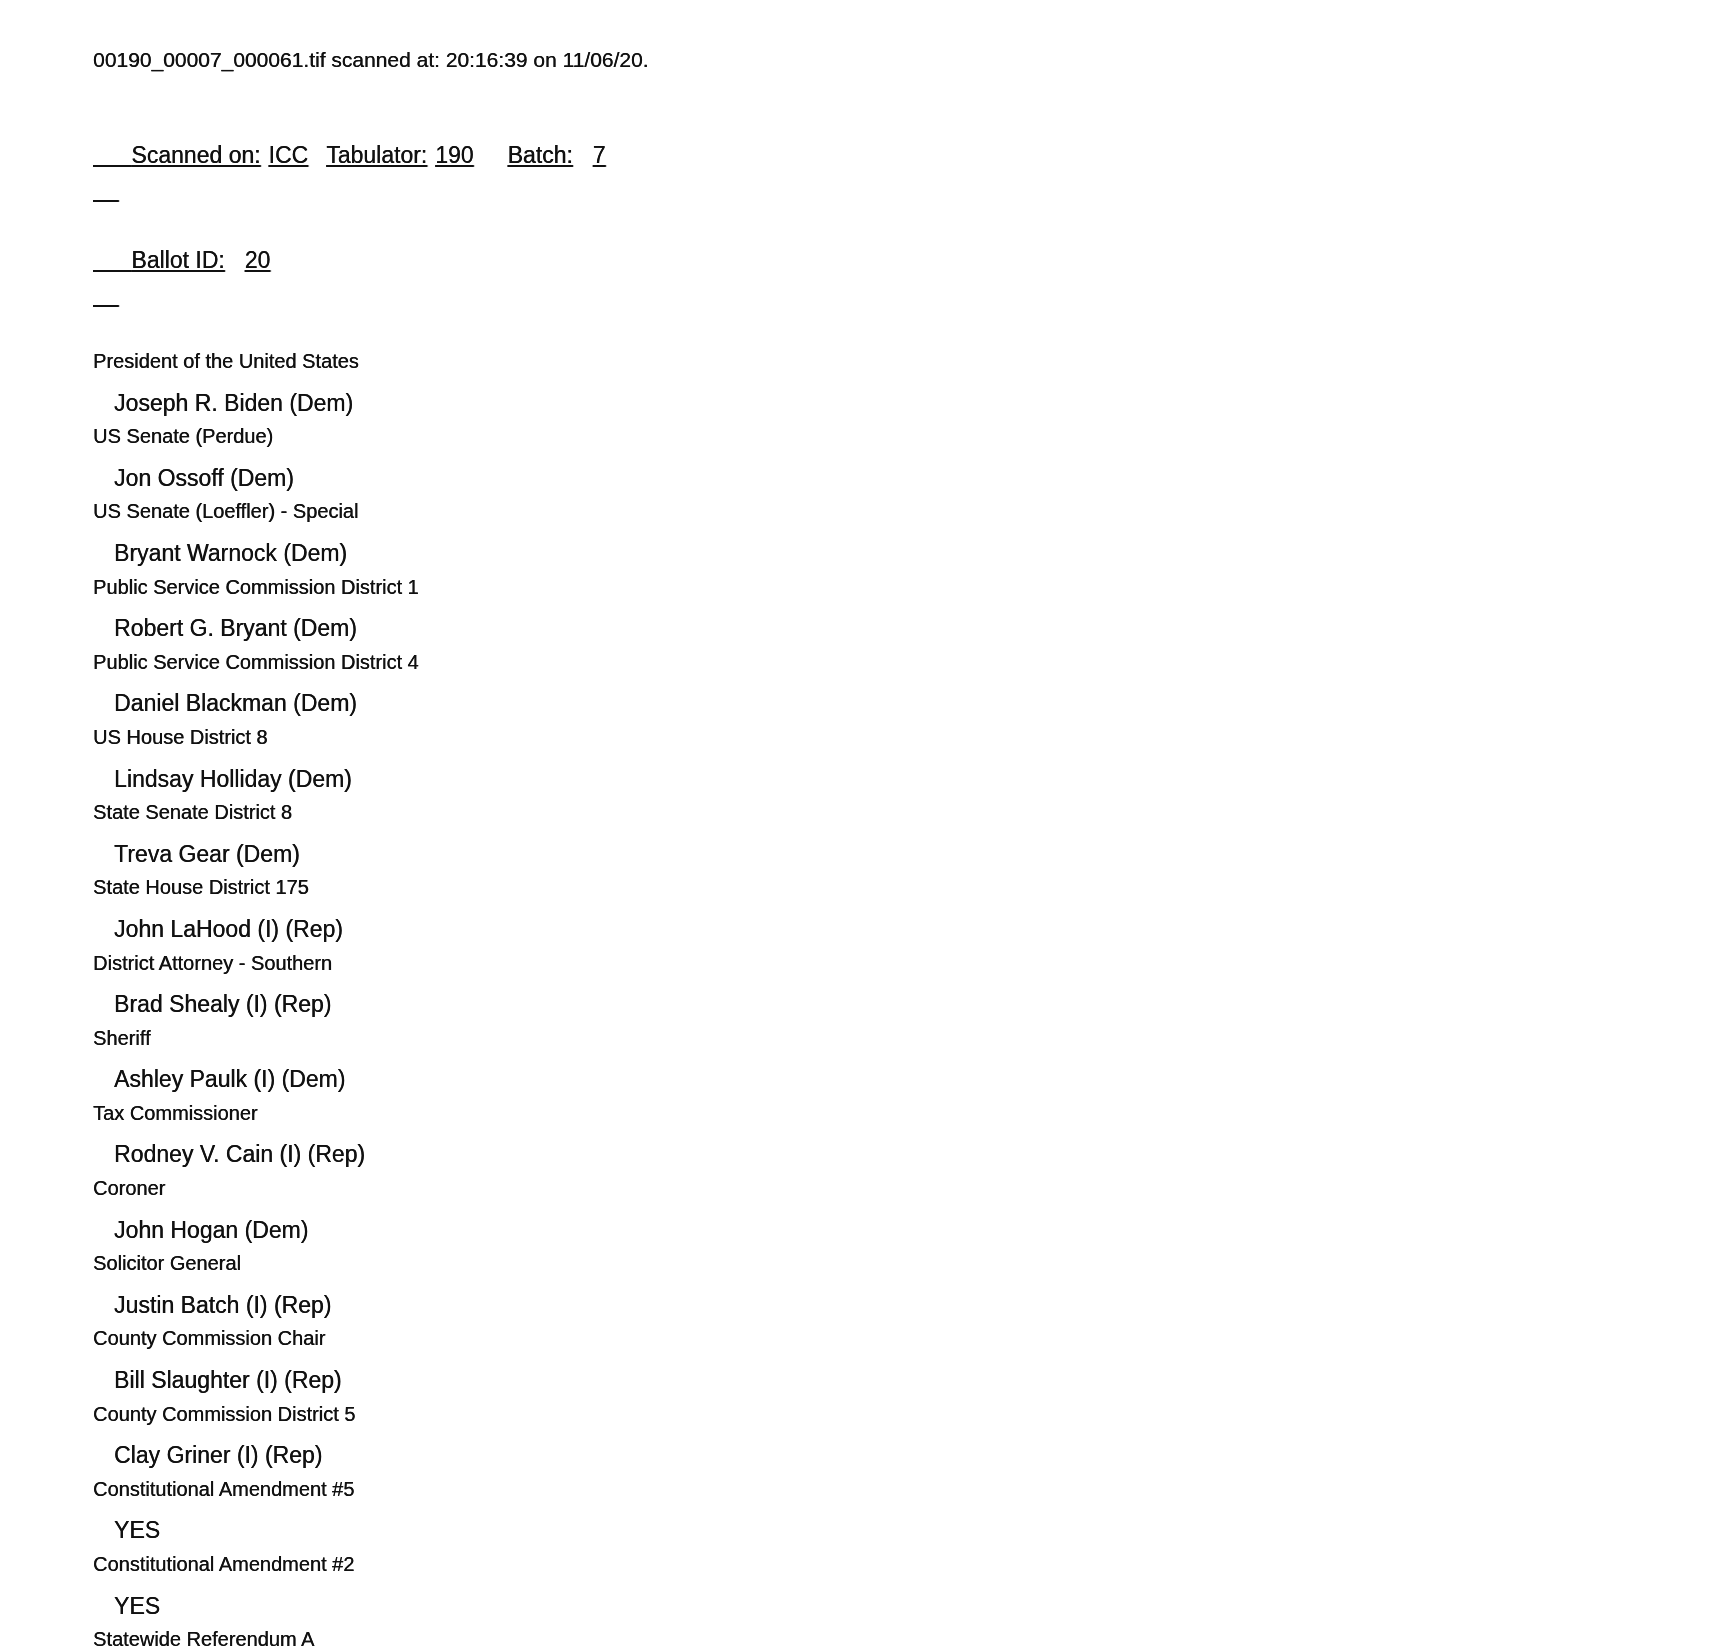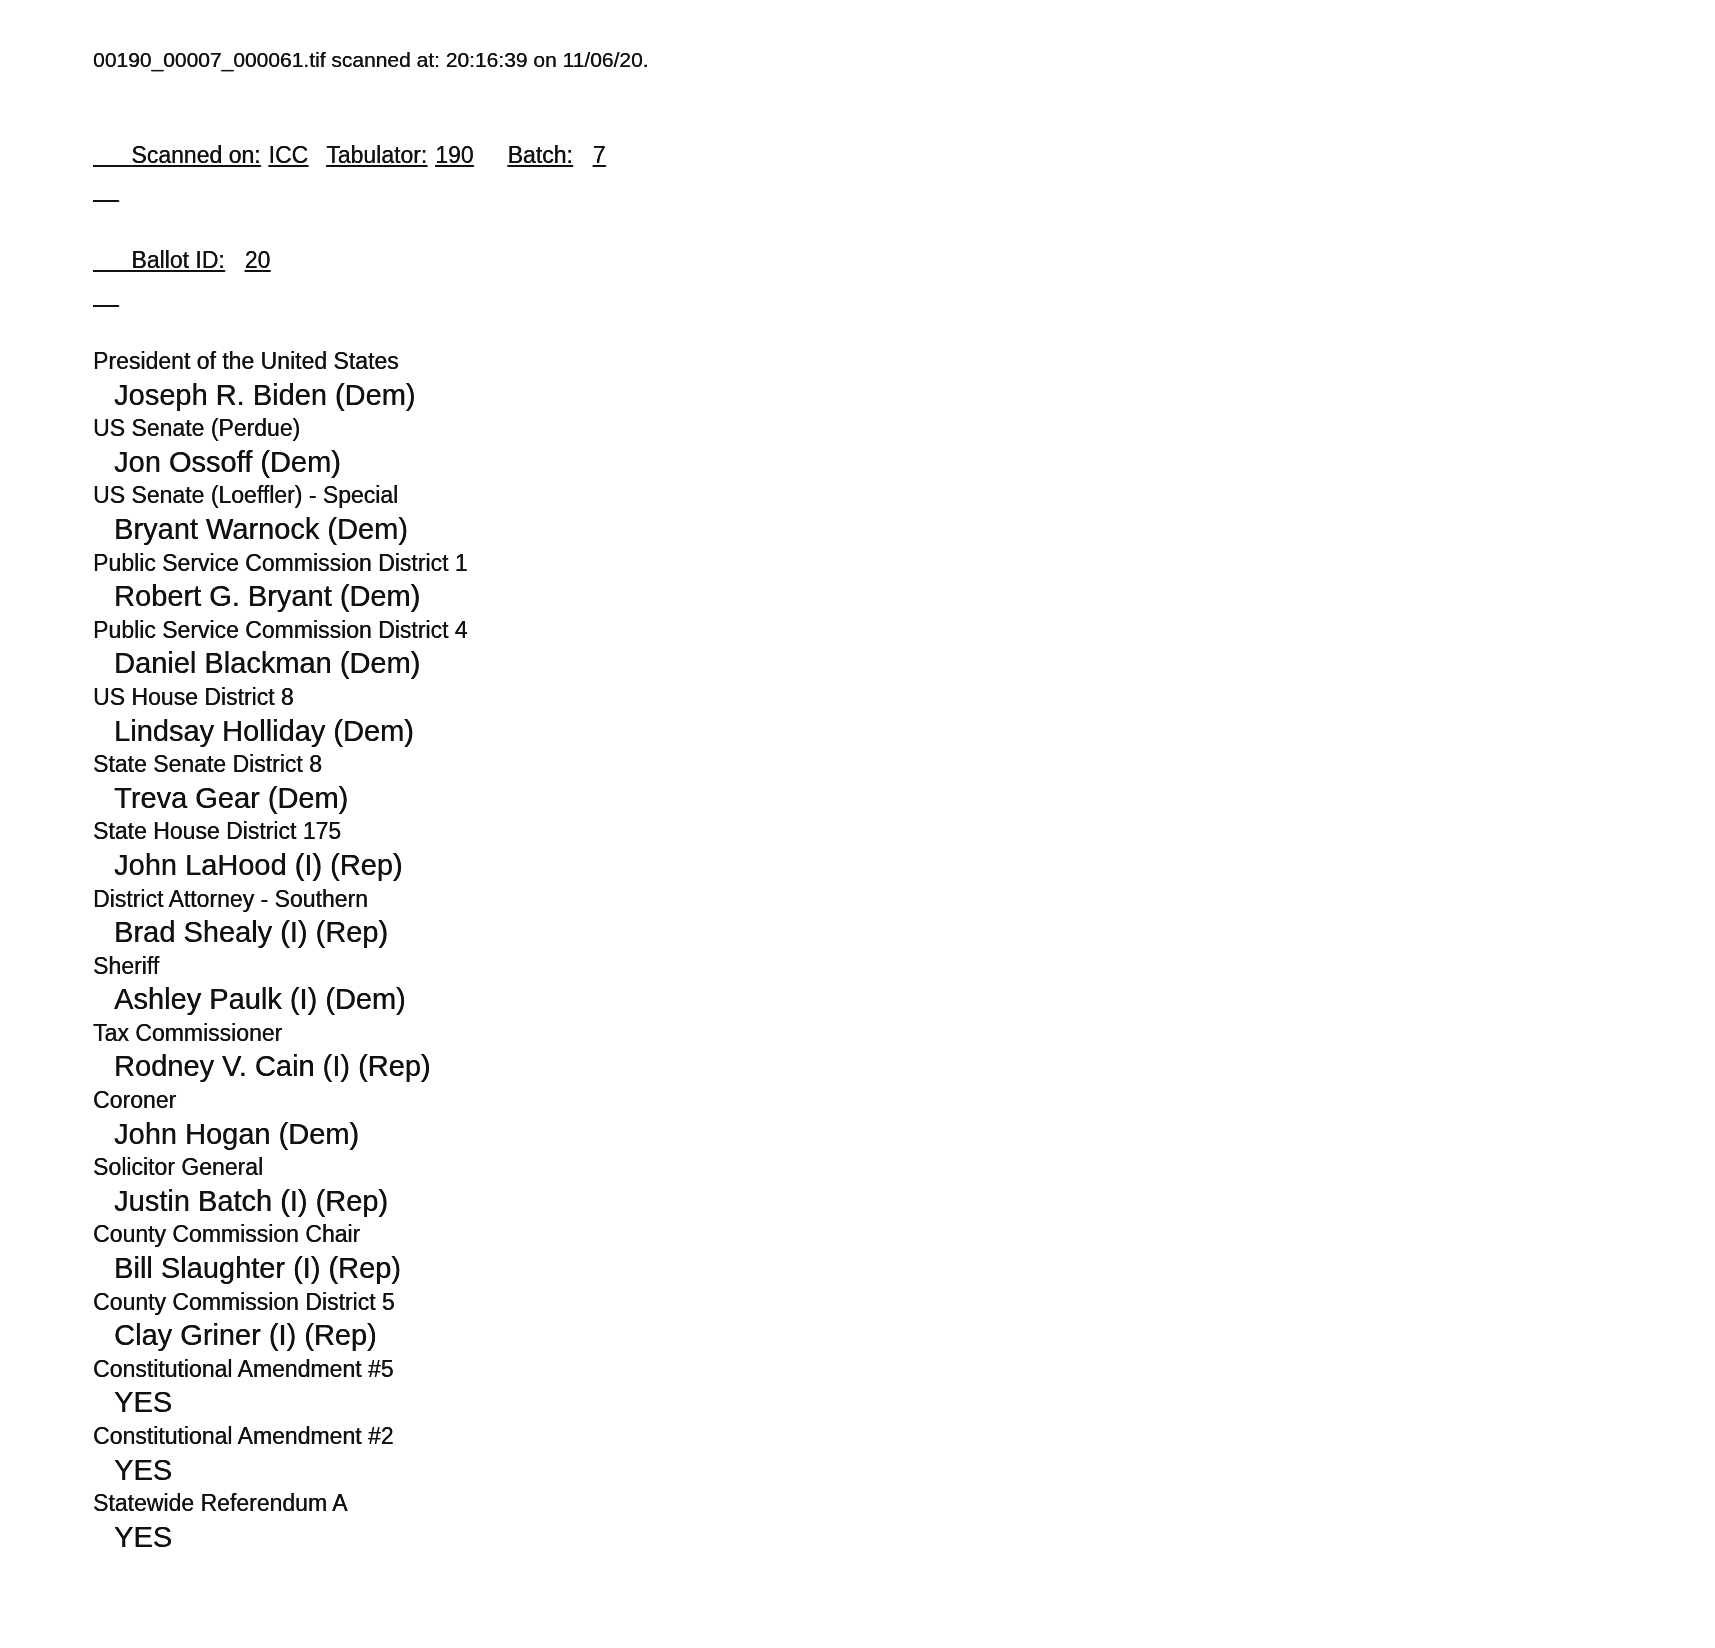--- a/index.html
+++ b/index.html
@@ -31,29 +31,30 @@
   .info-line {
     font-size: 23px;
     line-height: 35px;
     white-space: pre;
   }
   .gap-sm { margin-left: 18px; }
   .gap-md { margin-left: 34px; }
   .gap-val { margin-left: 12px; }
   .lbl { margin-right: 8px; }
   .contest-title {
-    font-size: 23px;
+    font-size: 20px;
     line-height: 33.6px;
     white-space: pre;
   }
   .contest-selection {
-    font-size: 29px;
+    font-size: 23px;
     line-height: 33.6px;
     padding-left: 21px;
     white-space: pre;
+    margin-top: 8px;
   }
 </style>
 </head>
 <body>
 
 <main class="page">
 
   <div class="scan-line">00190_00007_000061.tif scanned at: 20:16:39 on 11/06/20.</div>
 
   <div class="info-block">

